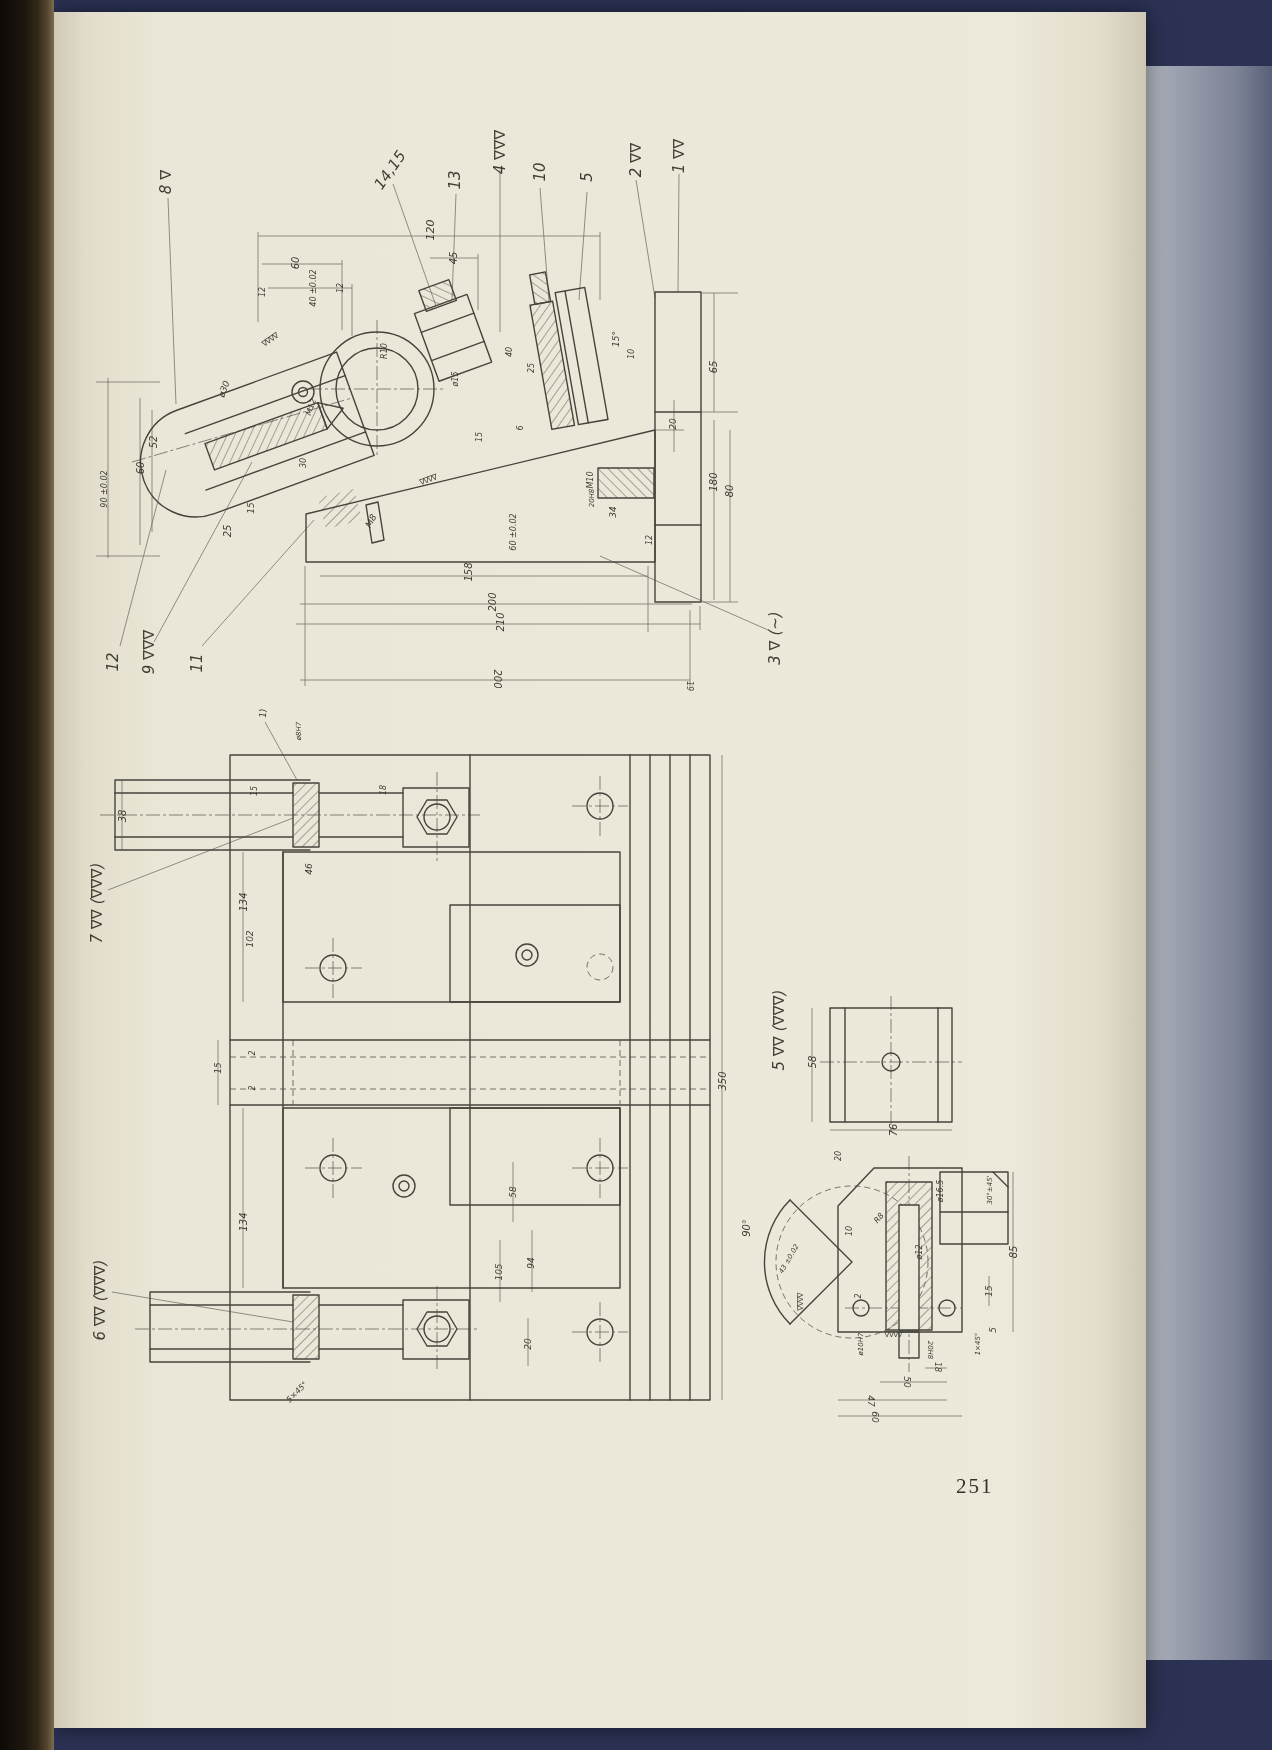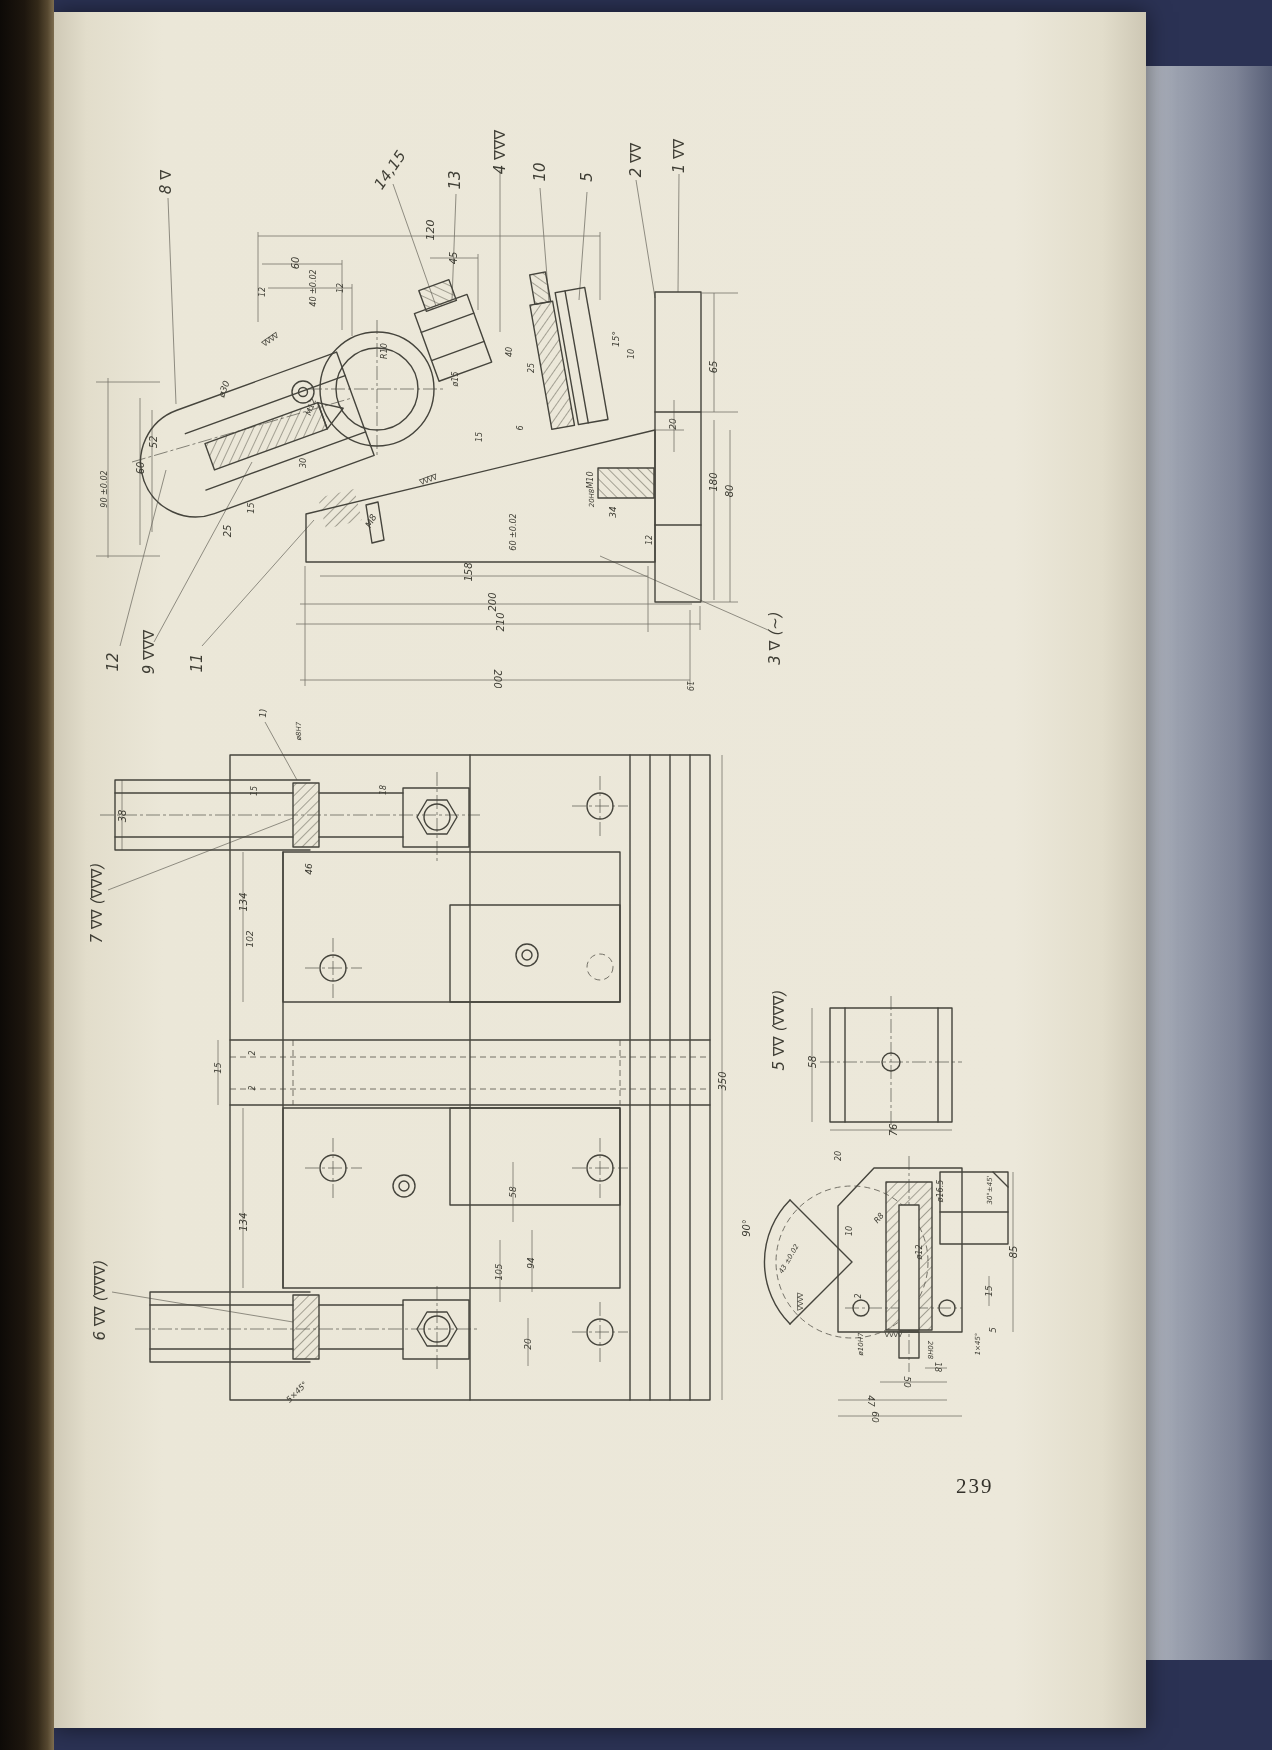--- a/index.html
+++ b/index.html
@@ -274,15 +274,15 @@
     <div class="ann dimension" style="left: 937px; top: 1367px; --r: 90deg; font-size: 8px;">18</div>
     <div class="ann dimension" style="left: 907px; top: 1382px; --r: 90deg; font-size: 9px;">50</div>
     <div class="ann dimension" style="left: 871px; top: 1401px; --r: 90deg; font-size: 9px;">47</div>
     <div class="ann dimension" style="left: 875px; top: 1417px; --r: 90deg; font-size: 9px;">60</div>
     <div class="ann finish" style="left: 270px; top: 340px; --r: -35deg; font-size: 8px;">∇∇∇∇</div>
     <div class="ann finish" style="left: 428px; top: 480px; --r: -20deg; font-size: 8px;">∇∇∇∇</div>
     <div class="ann finish" style="left: 800px; top: 1302px; --r: -90deg; font-size: 8px;">∇∇∇∇</div>
     <div class="ann finish" style="left: 893px; top: 1334px; --r: 0deg; font-size: 8px;">∇∇∇∇</div>
   </div>
 
-<div class="page-number">239</div>
+<div class="page-number">251</div>
 
 <div class="binding"></div>
 
 </body></html>

